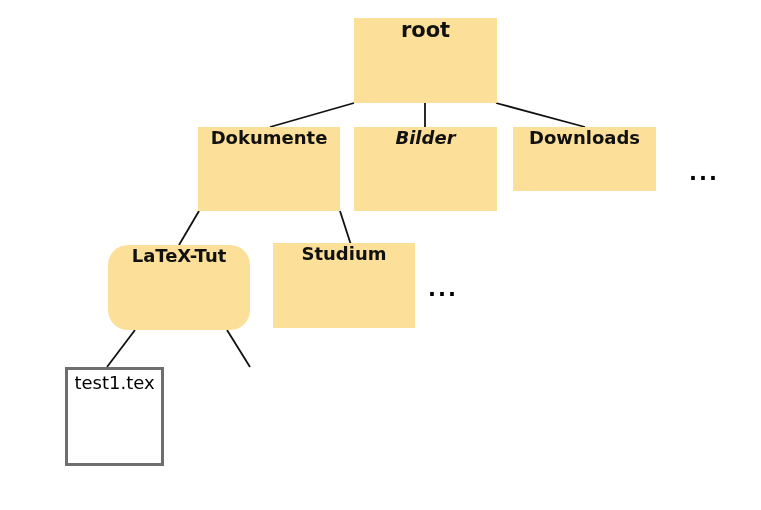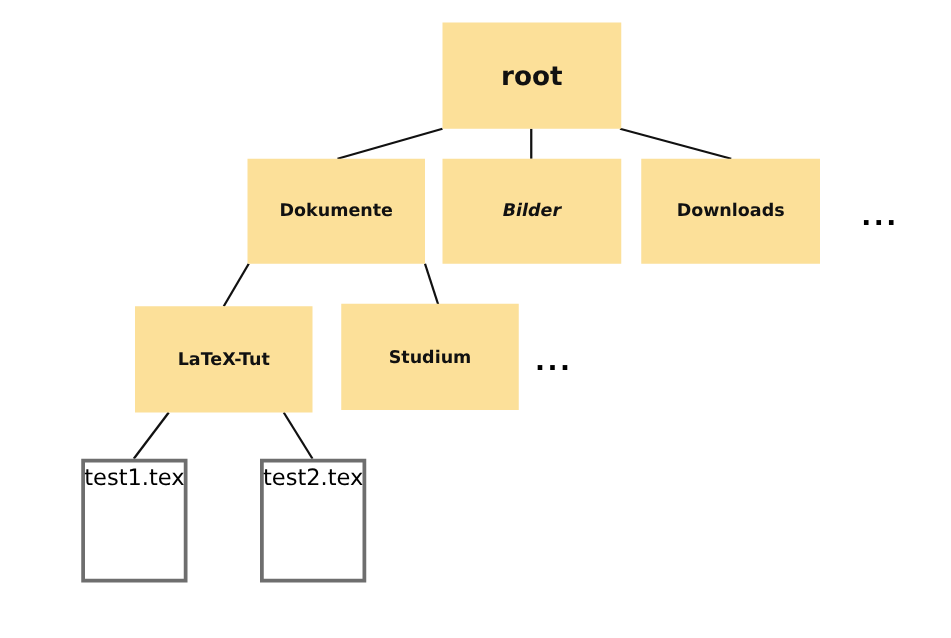--- a/index.html
+++ b/index.html
@@ -16,28 +16,28 @@
   .canvas{
     position:relative;
     width:761px;height:510px;
     background:var(--background);
     overflow:hidden;
   }
   .edges{position:absolute;left:0;top:0;width:761px;height:510px;}
   .edges line{stroke:var(--edge);stroke-width:1.8;}
   .node{
     position:absolute;
-    display:flex;align-items:center;justify-content:center;
+    display:flex;align-items:flex-start;justify-content:center;
     text-align:center;
   }
   .folder{
     background:var(--folder-fill);
     color:var(--folder-text);
     font-weight:bold;
-    font-size:14px;
+    font-size:18px;
   }
   .folder.root{font-size:21px;}
   .file{
     background:var(--file-fill);
     border:3px solid var(--file-border);
     color:#000;
     font-size:18px;
     align-items:flex-start;
     padding-top:2px;
   }
@@ -46,26 +46,26 @@
     font-weight:bold;
     font-size:21px;
     letter-spacing:2px;
     color:#000;
     display:flex;align-items:center;justify-content:center;
   }
   
   .n-root      {left:354px;top:18px; width:143px;height:85px;}
   .n-dokumente {left:198px;top:127px;width:142px;height:84px;}
   .n-bilder    {left:354px;top:127px;width:143px;height:84px;font-style:italic;}
-  .n-downloads {left:513px;top:127px;width:143px;height:84px;}
+  .n-downloads {left:513px;top:127px;width:143px;height:64px;}
   .n-dots-1    {left:684px;top:158px;width:40px;height:30px;}
-  .n-latex-tut {left:108px;top:245px;width:142px;height:85px;}
+  .n-latex-tut {left:108px;top:245px;width:142px;height:85px;border-radius:20px;}
   .n-studium   {left:273px;top:243px;width:142px;height:85px;}
   .n-dots-2    {left:423px;top:274px;width:40px;height:30px;}
-  .n-file-1    {left:65px; top:367px;width:85px; height:99px;}
+  .n-file-1    {left:65px; top:367px;width:99px; height:99px;}
   .n-file-2    {left:208px;top:367px;width:85px; height:99px;}
 </style>
 </head>
 <body>
 
 <div class="canvas">
 
   <svg class="edges" viewBox="0 0 761 510" xmlns="http://www.w3.org/2000/svg">
     <line x1="354" y1="103" x2="270" y2="127"></line>
     <line x1="425" y1="103" x2="425" y2="127"></line>
@@ -101,17 +101,14 @@
   <div class="node folder n-studium">
     <span>Studium</span>
   </div>
 
   <div class="ellipsis n-dots-2">...</div>
 
   <div class="node file n-file-1">
     <span>test1.tex</span>
   </div>
 
-  <div class="node file n-file-2">
-    <span>test2.tex</span>
-  </div>
 
 </div>
 
 </body></html>

